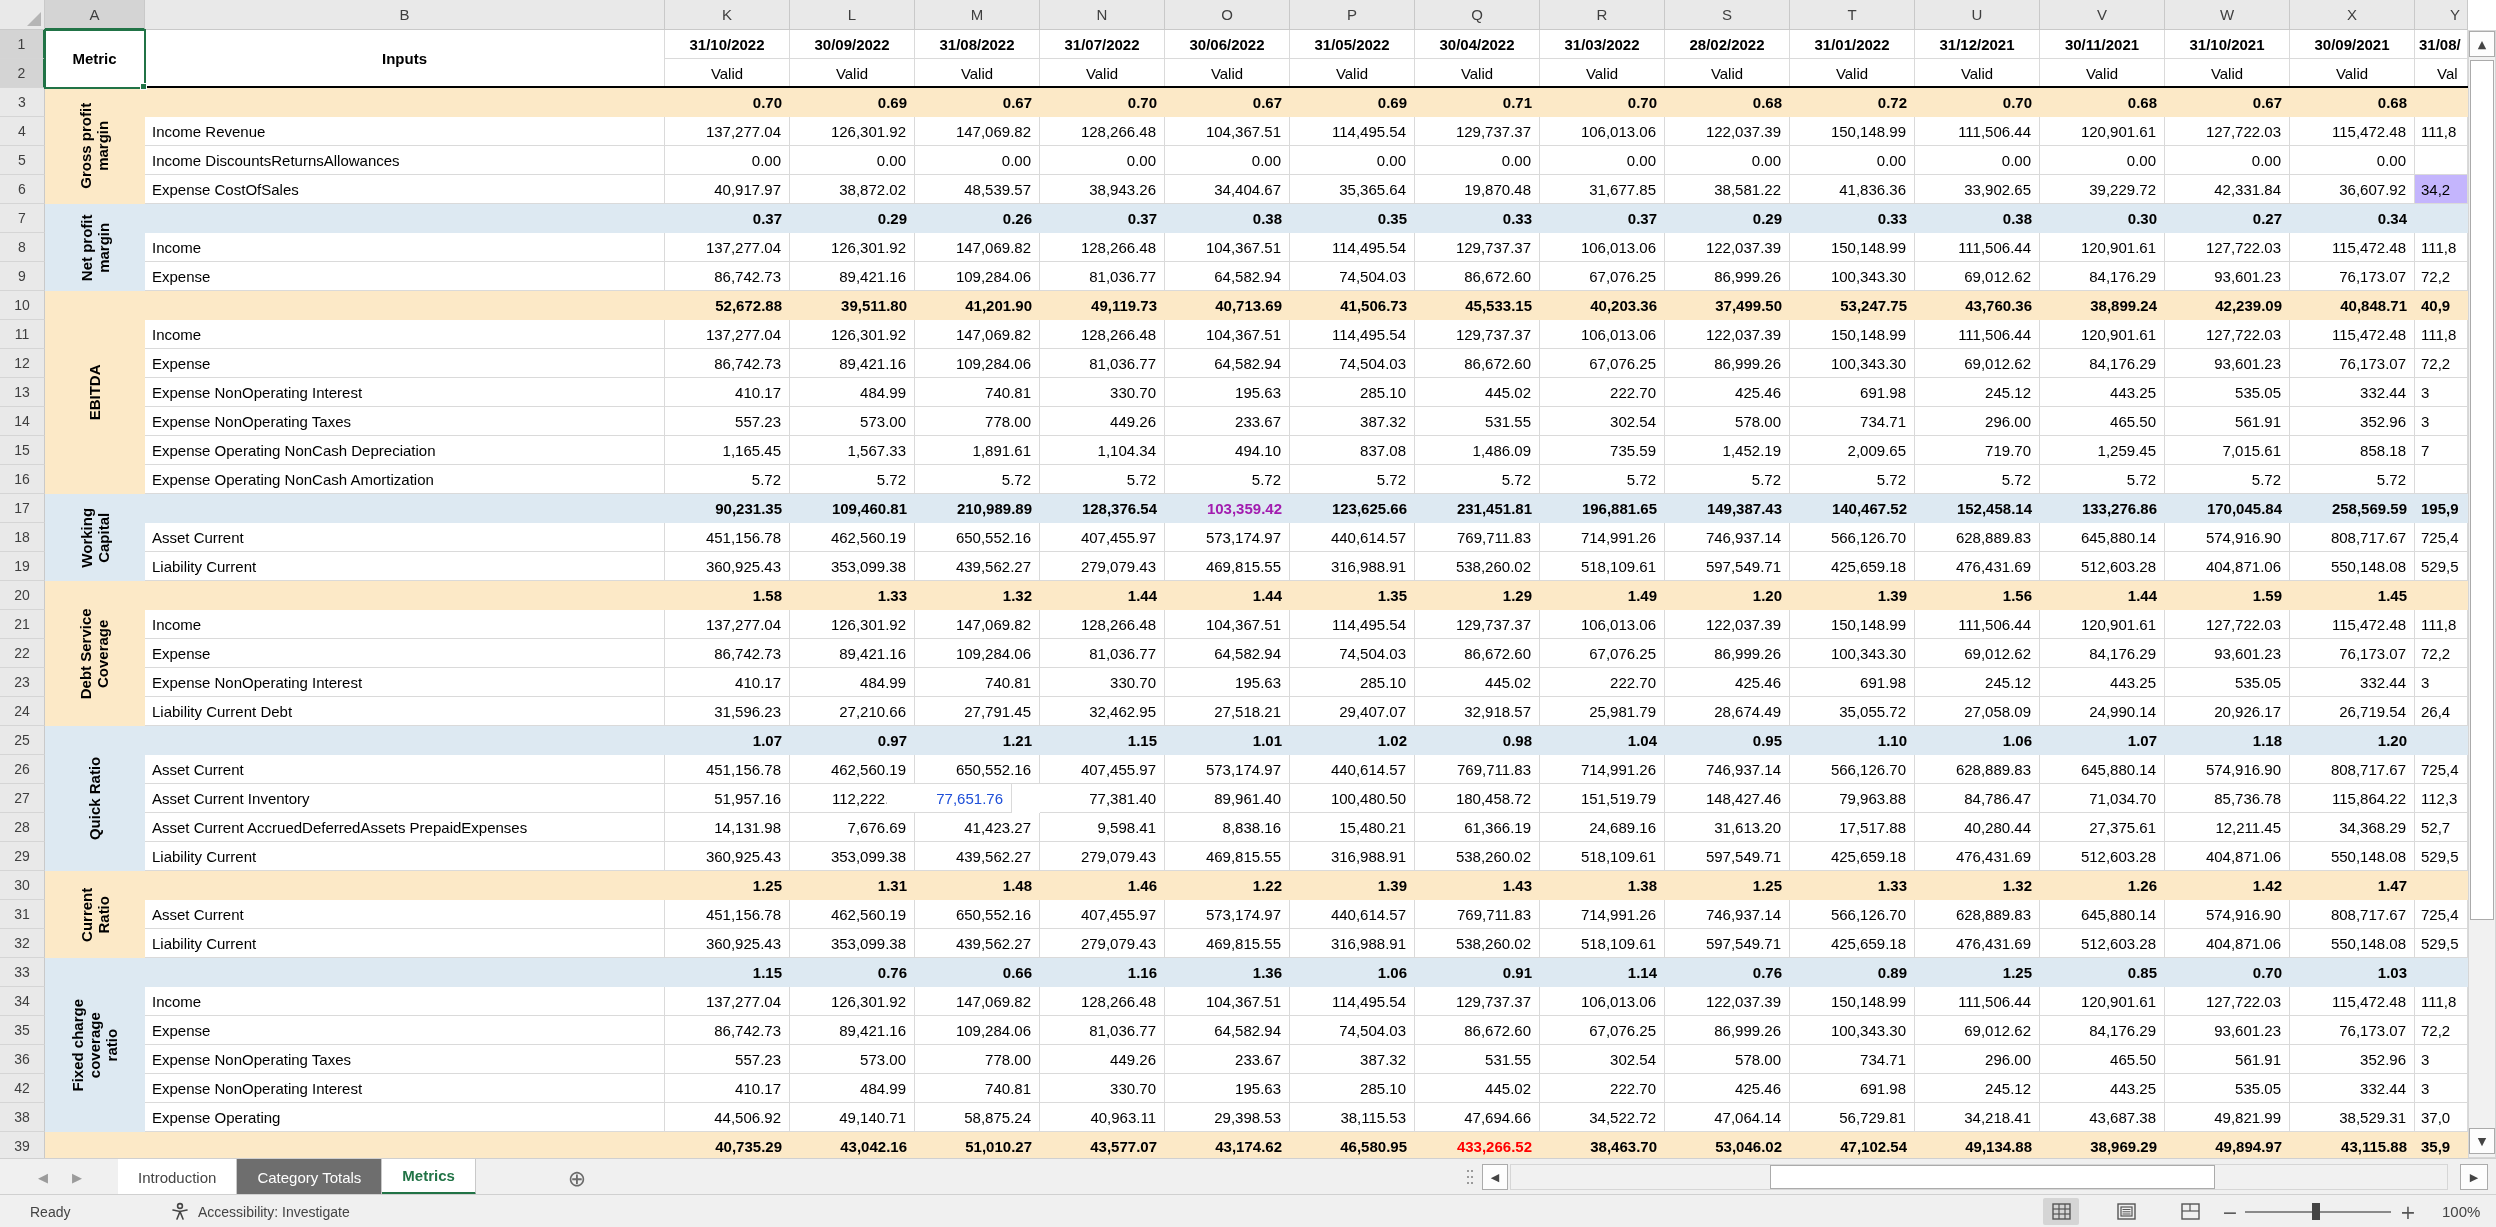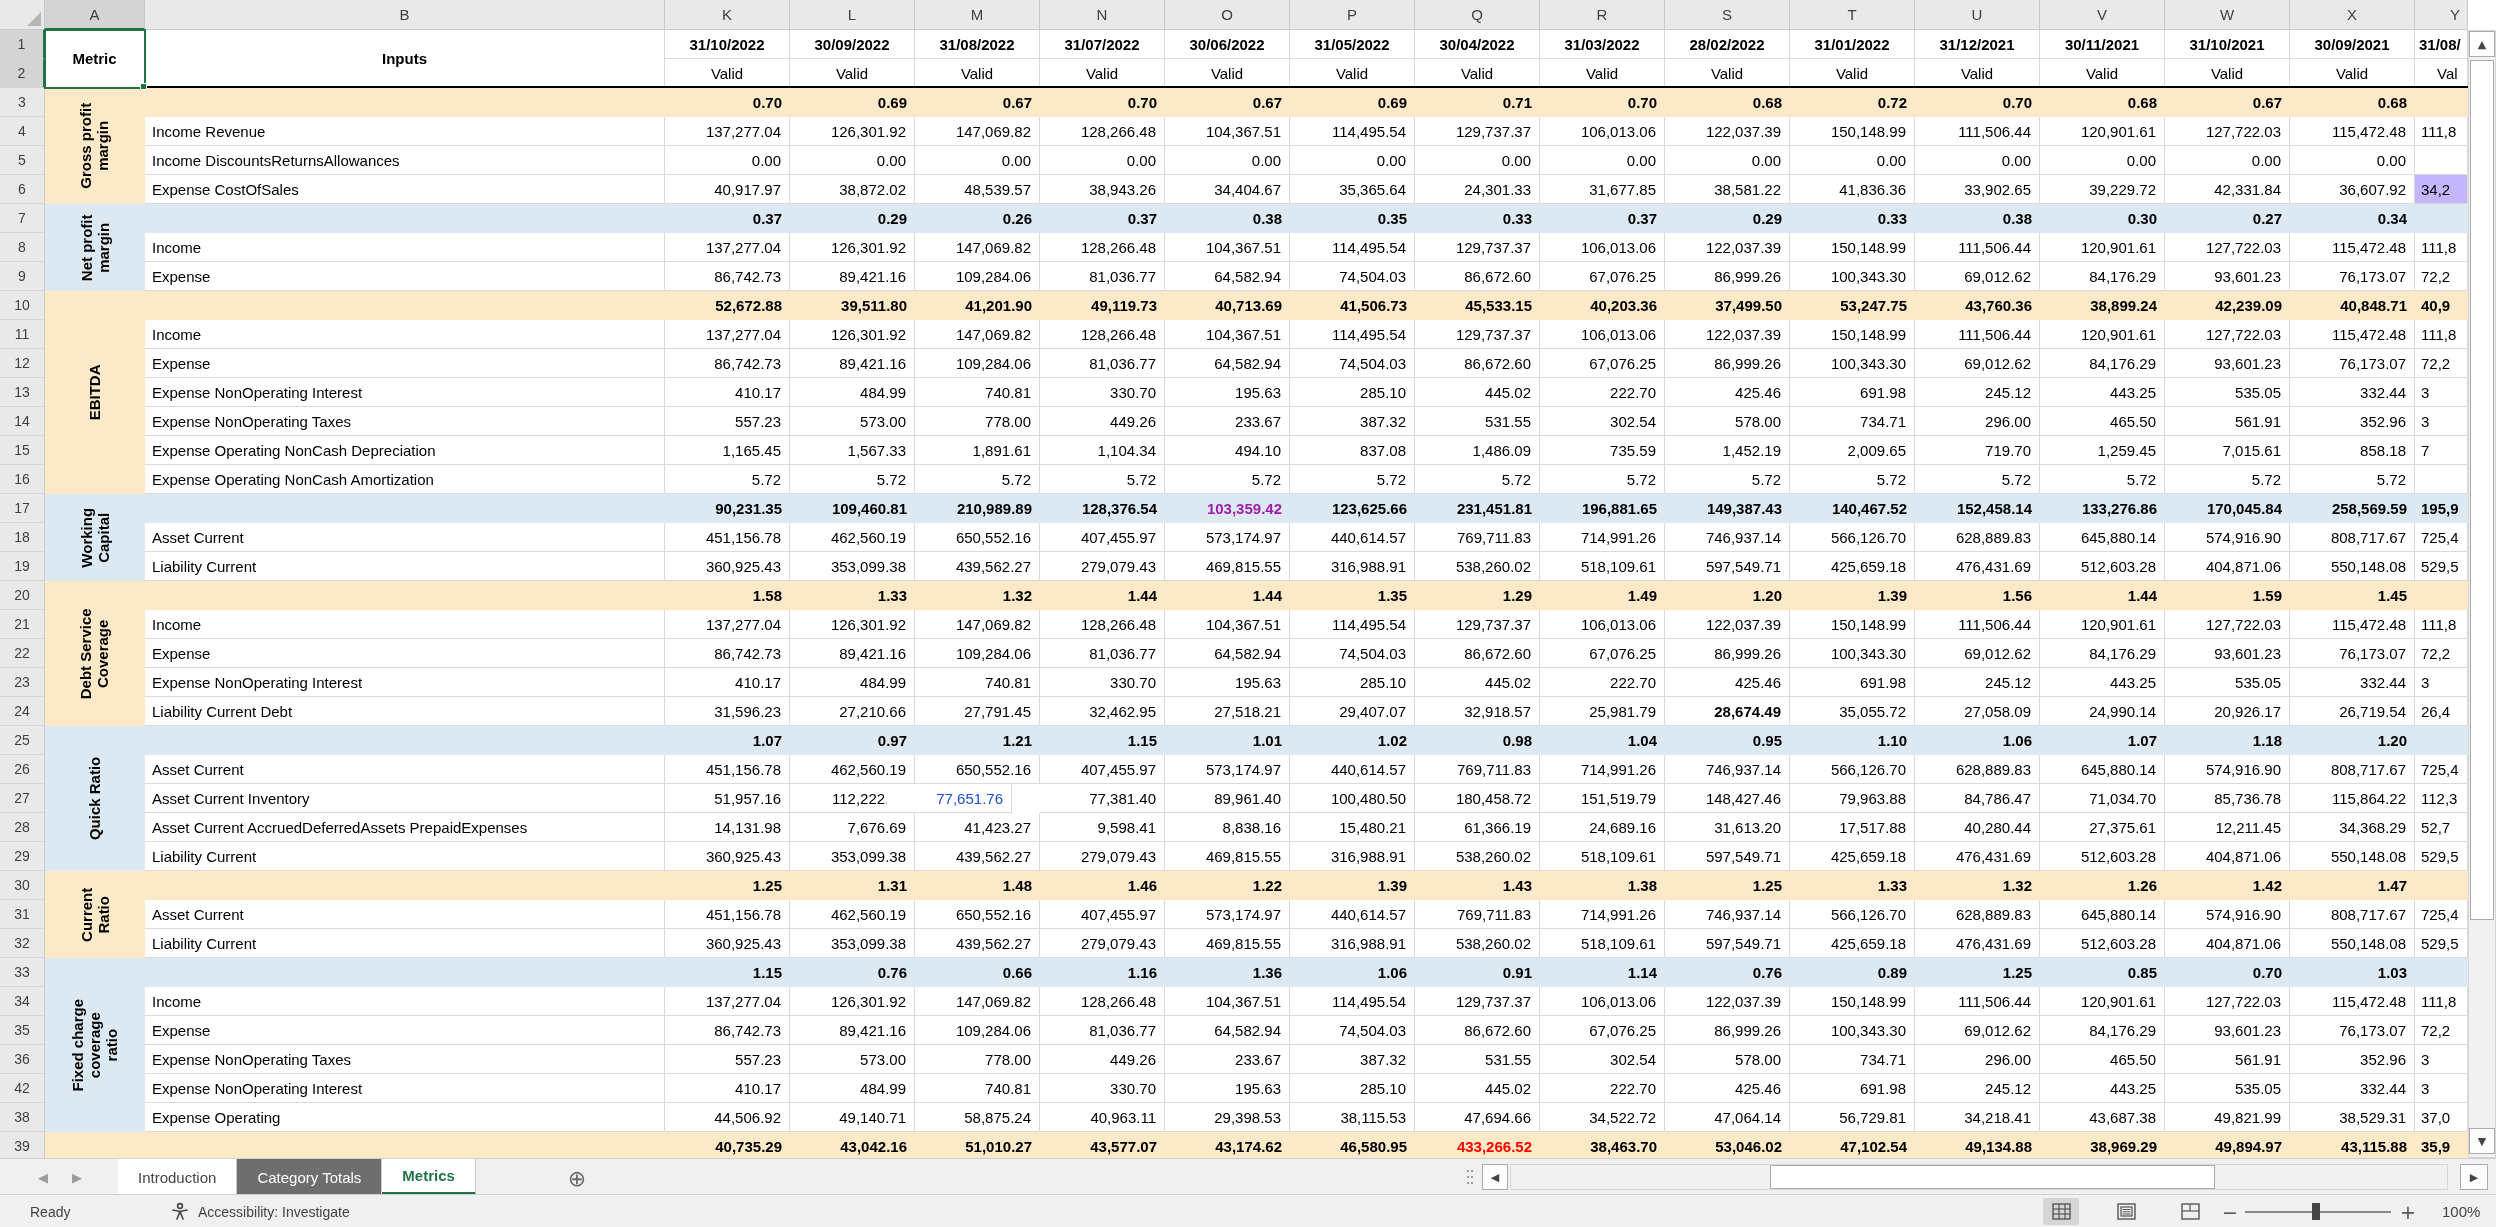--- a/index.html
+++ b/index.html
@@ -197,21 +197,21 @@
       <div class="abs cell num g" style="left: 2290px; top: 146px; width: 125px; height: 29px; background: rgb(255, 255, 255); color: rgb(0, 0, 0);">0.00</div>
       <div class="abs cell g" style="left: 2415px; top: 146px; width: 53px; height: 29px; background: rgb(255, 255, 255); padding-left: 6px;"></div>
       <div class="abs rowhdr" style="top: 175px; height: 29px;">6</div>
       <div class="abs cell lbl g" style="left: 145px; top: 175px; width: 520px; height: 29px; background: rgb(255, 255, 255);">Expense CostOfSales</div>
       <div class="abs cell num g" style="left: 665px; top: 175px; width: 125px; height: 29px; background: rgb(255, 255, 255); color: rgb(0, 0, 0);">40,917.97</div>
       <div class="abs cell num g" style="left: 790px; top: 175px; width: 125px; height: 29px; background: rgb(255, 255, 255); color: rgb(0, 0, 0);">38,872.02</div>
       <div class="abs cell num g" style="left: 915px; top: 175px; width: 125px; height: 29px; background: rgb(255, 255, 255); color: rgb(0, 0, 0);">48,539.57</div>
       <div class="abs cell num g" style="left: 1040px; top: 175px; width: 125px; height: 29px; background: rgb(255, 255, 255); color: rgb(0, 0, 0);">38,943.26</div>
       <div class="abs cell num g" style="left: 1165px; top: 175px; width: 125px; height: 29px; background: rgb(255, 255, 255); color: rgb(0, 0, 0);">34,404.67</div>
       <div class="abs cell num g" style="left: 1290px; top: 175px; width: 125px; height: 29px; background: rgb(255, 255, 255); color: rgb(0, 0, 0);">35,365.64</div>
-      <div class="abs cell num g" style="left: 1415px; top: 175px; width: 125px; height: 29px; background: rgb(255, 255, 255); color: rgb(0, 0, 0);">24,301.33</div>
+      <div class="abs cell num g" style="left: 1415px; top: 175px; width: 125px; height: 29px; background: rgb(255, 255, 255); color: rgb(0, 0, 0);">19,870.48</div>
       <div class="abs cell num g" style="left: 1540px; top: 175px; width: 125px; height: 29px; background: rgb(255, 255, 255); color: rgb(0, 0, 0);">31,677.85</div>
       <div class="abs cell num g" style="left: 1665px; top: 175px; width: 125px; height: 29px; background: rgb(255, 255, 255); color: rgb(0, 0, 0);">38,581.22</div>
       <div class="abs cell num g" style="left: 1790px; top: 175px; width: 125px; height: 29px; background: rgb(255, 255, 255); color: rgb(0, 0, 0);">41,836.36</div>
       <div class="abs cell num g" style="left: 1915px; top: 175px; width: 125px; height: 29px; background: rgb(255, 255, 255); color: rgb(0, 0, 0);">33,902.65</div>
       <div class="abs cell num g" style="left: 2040px; top: 175px; width: 125px; height: 29px; background: rgb(255, 255, 255); color: rgb(0, 0, 0);">39,229.72</div>
       <div class="abs cell num g" style="left: 2165px; top: 175px; width: 125px; height: 29px; background: rgb(255, 255, 255); color: rgb(0, 0, 0);">42,331.84</div>
       <div class="abs cell num g" style="left: 2290px; top: 175px; width: 125px; height: 29px; background: rgb(255, 255, 255); color: rgb(0, 0, 0);">36,607.92</div>
       <div class="abs cell g" style="left: 2415px; top: 175px; width: 53px; height: 29px; background: #c4b5fd; padding-left: 6px;">34,2</div>
       <div class="abs rowhdr" style="top: 204px; height: 29px;">7</div>
       <div class="abs cell lbl sum" style="left: 145px; top: 204px; width: 520px; height: 29px; background: rgb(221, 233, 242);"></div>
@@ -505,21 +505,21 @@
       <div class="abs rowhdr" style="top: 697px; height: 29px;">24</div>
       <div class="abs cell lbl g" style="left: 145px; top: 697px; width: 520px; height: 29px; background: rgb(255, 255, 255);">Liability Current Debt</div>
       <div class="abs cell num g" style="left: 665px; top: 697px; width: 125px; height: 29px; background: rgb(255, 255, 255); color: rgb(0, 0, 0);">31,596.23</div>
       <div class="abs cell num g" style="left: 790px; top: 697px; width: 125px; height: 29px; background: rgb(255, 255, 255); color: rgb(0, 0, 0);">27,210.66</div>
       <div class="abs cell num g" style="left: 915px; top: 697px; width: 125px; height: 29px; background: rgb(255, 255, 255); color: rgb(0, 0, 0);">27,791.45</div>
       <div class="abs cell num g" style="left: 1040px; top: 697px; width: 125px; height: 29px; background: rgb(255, 255, 255); color: rgb(0, 0, 0);">32,462.95</div>
       <div class="abs cell num g" style="left: 1165px; top: 697px; width: 125px; height: 29px; background: rgb(255, 255, 255); color: rgb(0, 0, 0);">27,518.21</div>
       <div class="abs cell num g" style="left: 1290px; top: 697px; width: 125px; height: 29px; background: rgb(255, 255, 255); color: rgb(0, 0, 0);">29,407.07</div>
       <div class="abs cell num g" style="left: 1415px; top: 697px; width: 125px; height: 29px; background: rgb(255, 255, 255); color: rgb(0, 0, 0);">32,918.57</div>
       <div class="abs cell num g" style="left: 1540px; top: 697px; width: 125px; height: 29px; background: rgb(255, 255, 255); color: rgb(0, 0, 0);">25,981.79</div>
-      <div class="abs cell num g" style="left: 1665px; top: 697px; width: 125px; height: 29px; background: rgb(255, 255, 255); color: rgb(0, 0, 0); font-weight: bold;">28,674.49</div>
+      <div class="abs cell num g" style="left: 1665px; top: 697px; width: 125px; height: 29px; background: rgb(255, 255, 255); color: rgb(0, 0, 0);">28,674.49</div>
       <div class="abs cell num g" style="left: 1790px; top: 697px; width: 125px; height: 29px; background: rgb(255, 255, 255); color: rgb(0, 0, 0);">35,055.72</div>
       <div class="abs cell num g" style="left: 1915px; top: 697px; width: 125px; height: 29px; background: rgb(255, 255, 255); color: rgb(0, 0, 0);">27,058.09</div>
       <div class="abs cell num g" style="left: 2040px; top: 697px; width: 125px; height: 29px; background: rgb(255, 255, 255); color: rgb(0, 0, 0);">24,990.14</div>
       <div class="abs cell num g" style="left: 2165px; top: 697px; width: 125px; height: 29px; background: rgb(255, 255, 255); color: rgb(0, 0, 0);">20,926.17</div>
       <div class="abs cell num g" style="left: 2290px; top: 697px; width: 125px; height: 29px; background: rgb(255, 255, 255); color: rgb(0, 0, 0);">26,719.54</div>
       <div class="abs cell g" style="left: 2415px; top: 697px; width: 53px; height: 29px; background: rgb(255, 255, 255); padding-left: 6px;">26,4</div>
       <div class="abs rowhdr" style="top: 726px; height: 29px;">25</div>
       <div class="abs cell lbl sum" style="left: 145px; top: 726px; width: 520px; height: 29px; background: rgb(221, 233, 242);"></div>
       <div class="abs cell num sum" style="left: 665px; top: 726px; width: 125px; height: 29px; background: rgb(221, 233, 242); color: rgb(0, 0, 0);">1.07</div>
       <div class="abs cell num sum" style="left: 790px; top: 726px; width: 125px; height: 29px; background: rgb(221, 233, 242); color: rgb(0, 0, 0);">0.97</div>

